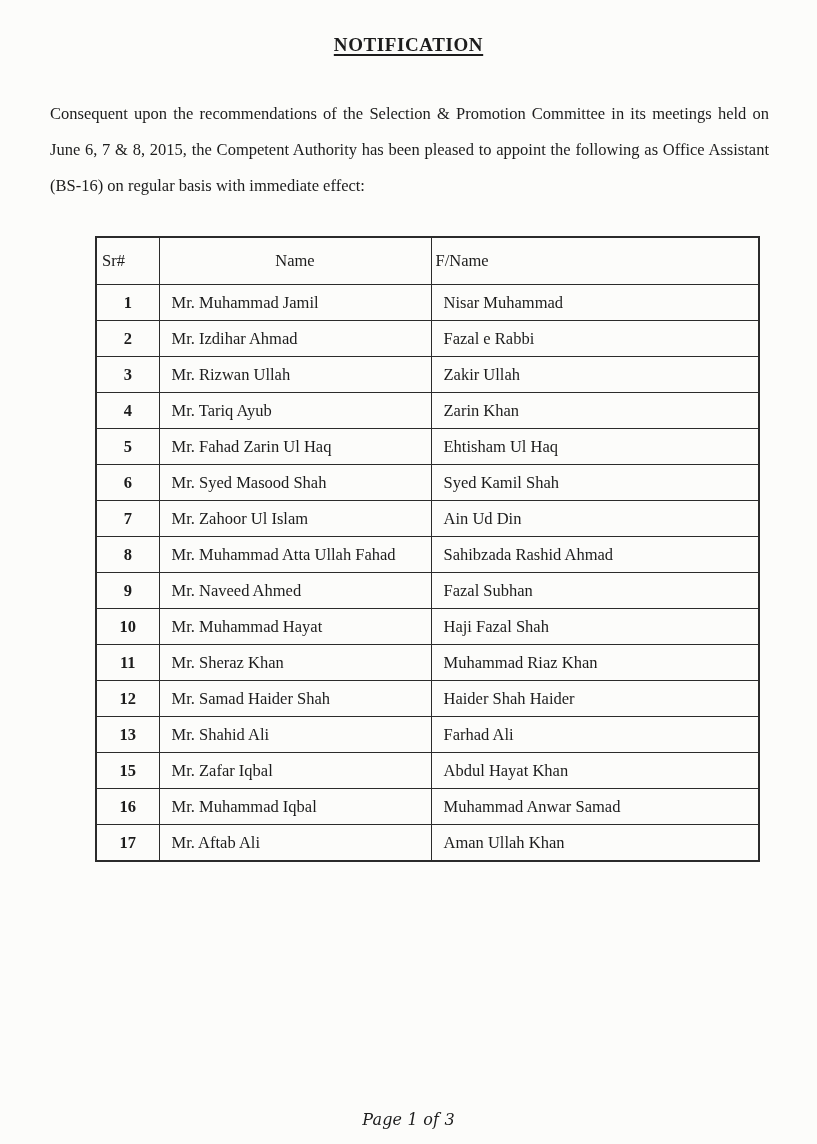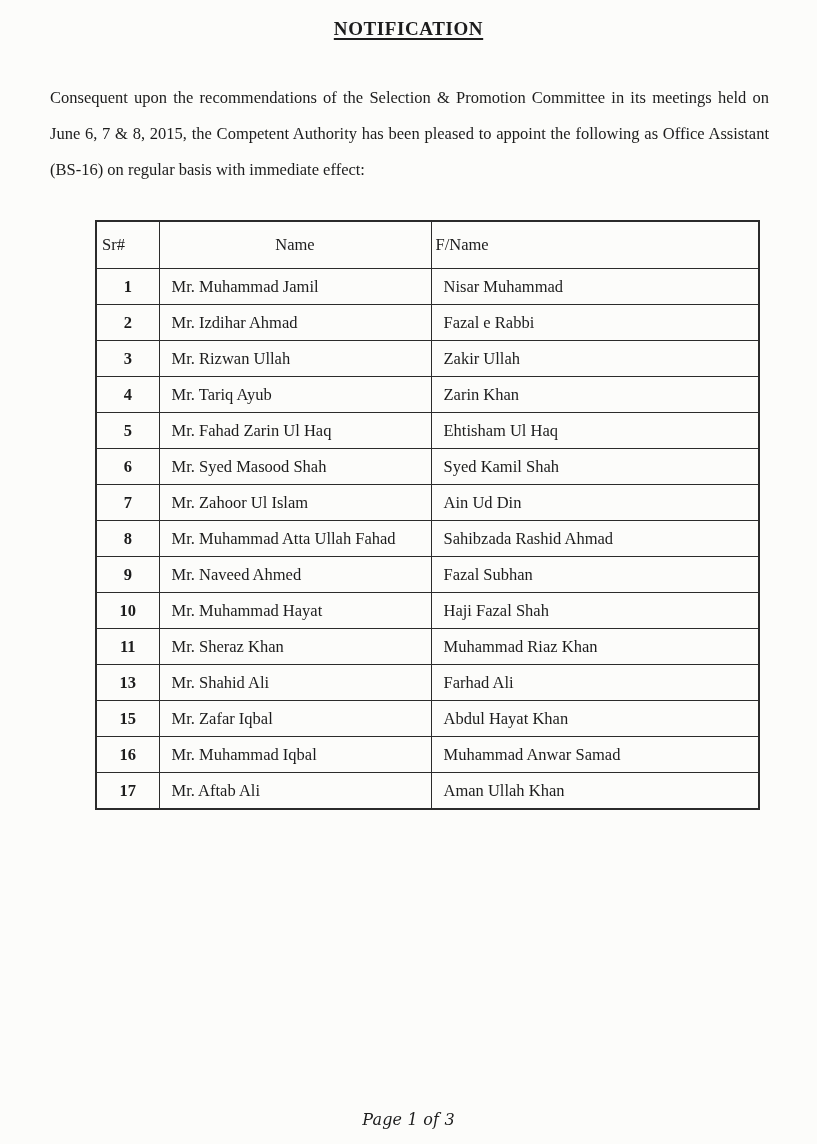--- a/index.html
+++ b/index.html
@@ -17,21 +17,21 @@
   }
   .page {
     position: relative;
     width: 817px;
     height: 1144px;
     background: var(--paper);
     color: var(--ink);
     overflow: hidden;
   }
   .title {
-    margin: 0;
+    margin: 16px;
     padding-top: 18px;
     text-align: center;
     font-size: 19px;
     font-weight: bold;
     letter-spacing: 0.6px;
     text-decoration: underline;
     text-decoration-thickness: 2px;
     text-underline-offset: 3px;
   }
   .intro {
@@ -150,20 +150,25 @@
           <td class="col-sr">10</td>
           <td class="col-name">Mr. Muhammad Hayat</td>
           <td class="col-fname">Haji Fazal Shah</td>
         </tr>
         <tr>
           <td class="col-sr">11</td>
           <td class="col-name">Mr. Sheraz Khan</td>
           <td class="col-fname">Muhammad Riaz Khan</td>
         </tr>
         <tr>
+          <td class="col-sr">12</td>
+          <td class="col-name">Mr. Samad Haider Shah</td>
+          <td class="col-fname">Haider Shah Haider</td>
+        </tr>
+        <tr>
           <td class="col-sr">13</td>
           <td class="col-name">Mr. Shahid Ali</td>
           <td class="col-fname">Farhad Ali</td>
         </tr>
         <tr>
           <td class="col-sr">15</td>
           <td class="col-name">Mr. Zafar Iqbal</td>
           <td class="col-fname">Abdul Hayat Khan</td>
         </tr>
         <tr>

